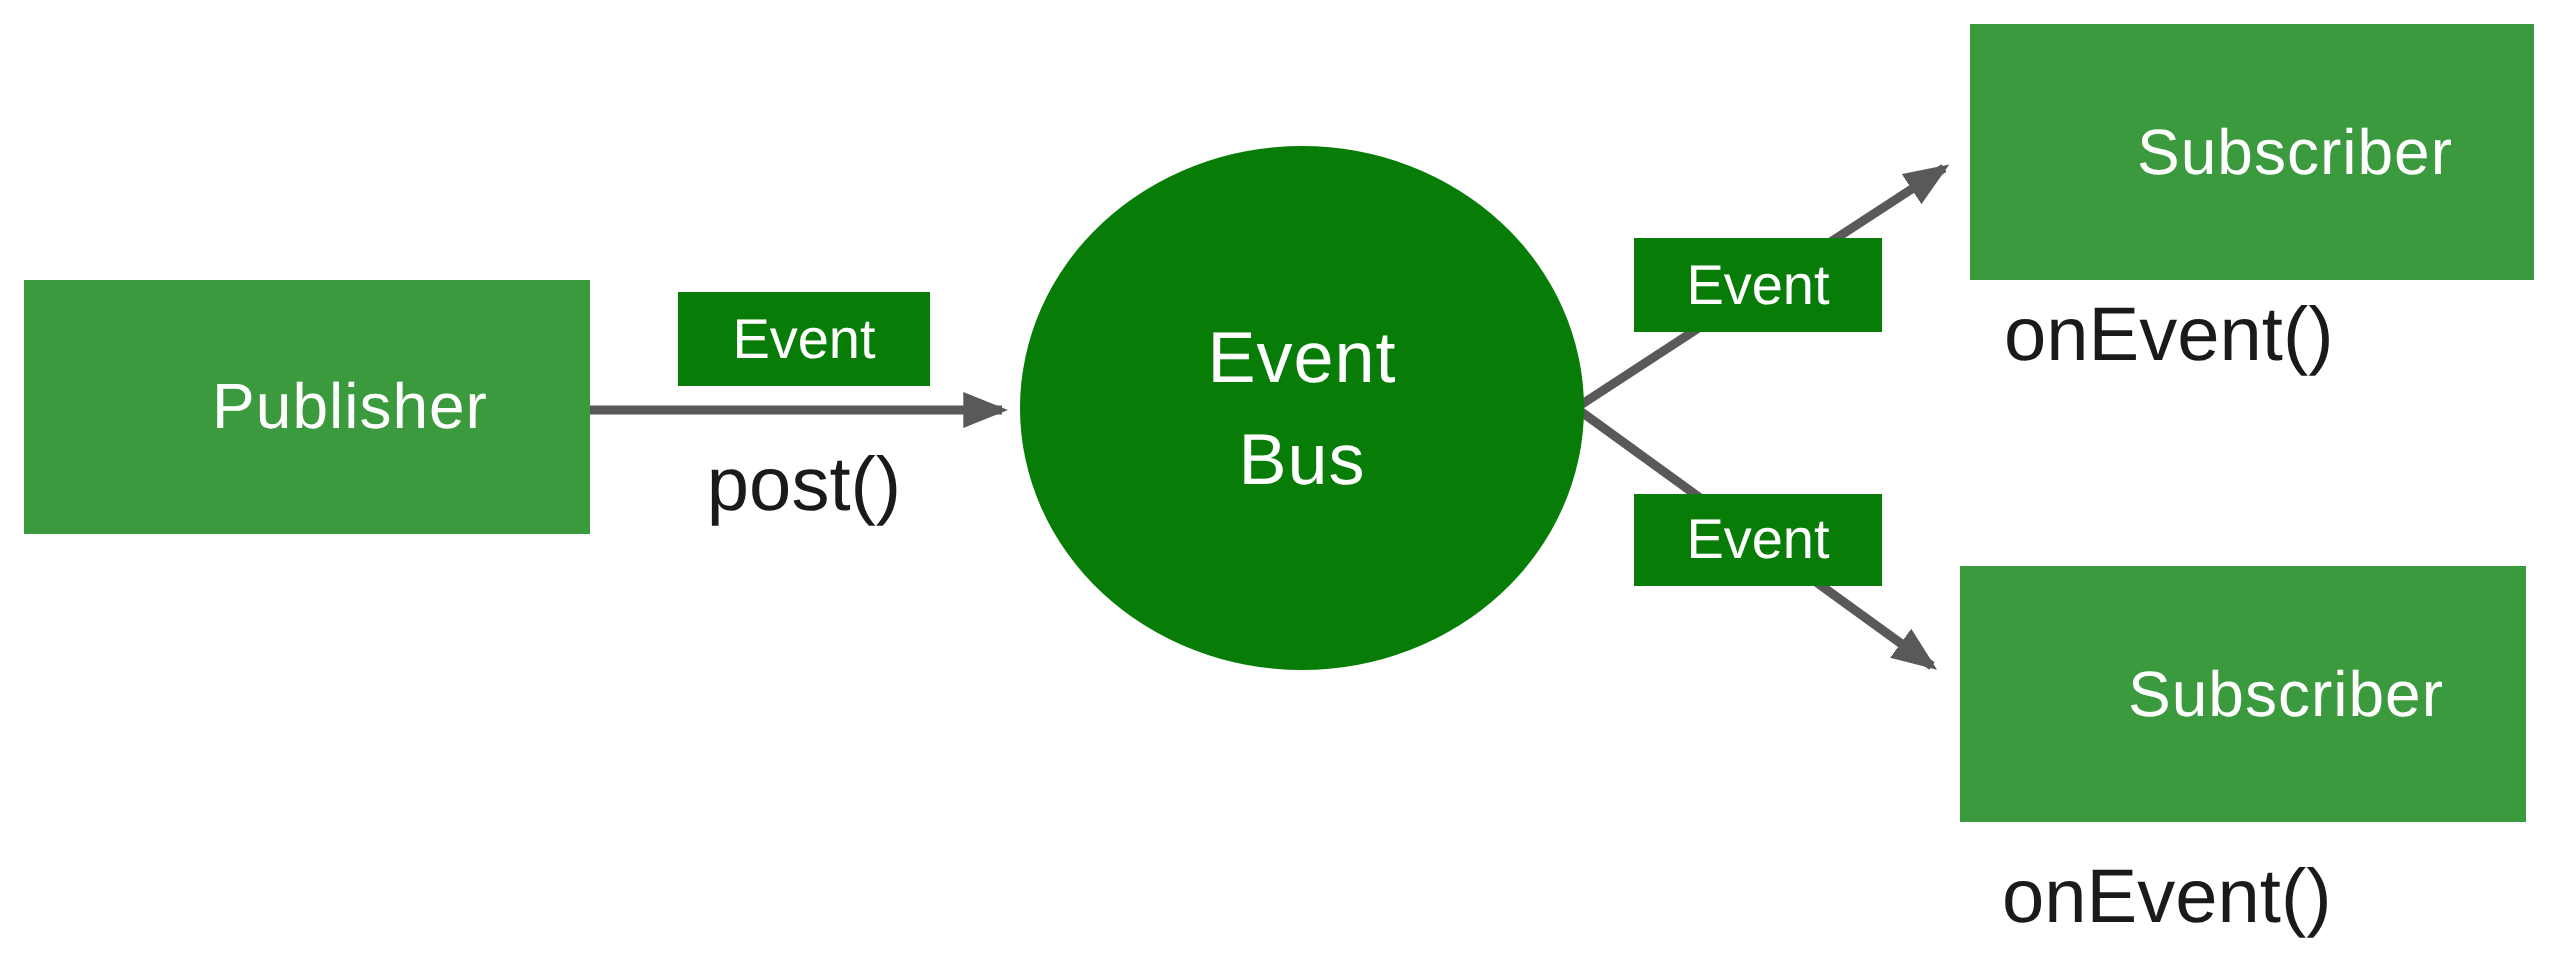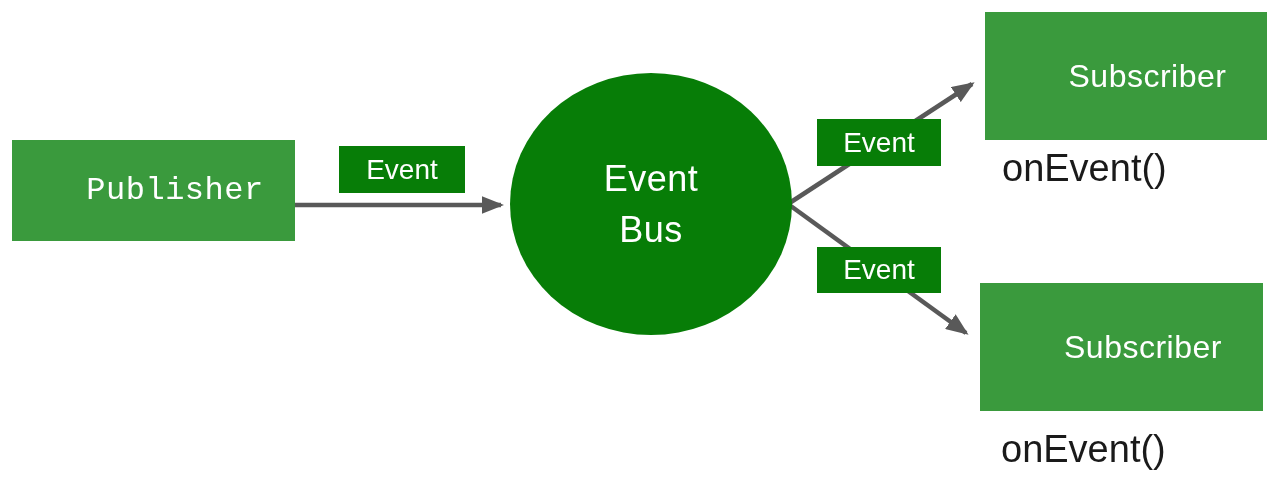--- a/index.html
+++ b/index.html
@@ -36,21 +36,21 @@
     background: var(--node-green);
     color: var(--text-on-green);
     display: flex;
     align-items: center;
     justify-content: center;
     font-size: 32px;
     font-weight: 300;
     letter-spacing: 0.5px;
     padding-left: 43px;
   }
-  .node-publisher   { left: 12px;  top: 140px; width: 283px; height: 101px; font-family: Liberation Mono, monospace; }
+  .node-publisher   { left: 12px;  top: 140px; width: 283px; height: 127px; }
   .node-subscriber1 { left: 985px; top: 12px;  width: 282px; height: 128px; }
   .node-subscriber2 { left: 980px; top: 283px; width: 283px; height: 128px; }
 
   .bus {
     position: absolute;
     left: 510px; top: 73px;
     width: 282px; height: 262px;
     background: var(--accent-dark-green);
     border-radius: 50%;
     color: var(--text-on-green);
@@ -106,20 +106,21 @@
   </svg>
 
   <div class="node node-publisher">
     <span>Publisher</span>
   </div>
 
   <div class="badge badge-publish">
     <span>Event</span>
   </div>
 
+  <div class="method method-post">post()</div>
 
   <div class="bus">
     <span>Event</span>
     <span>Bus</span>
   </div>
 
   <div class="badge badge-sub1">
     <span>Event</span>
   </div>
 

